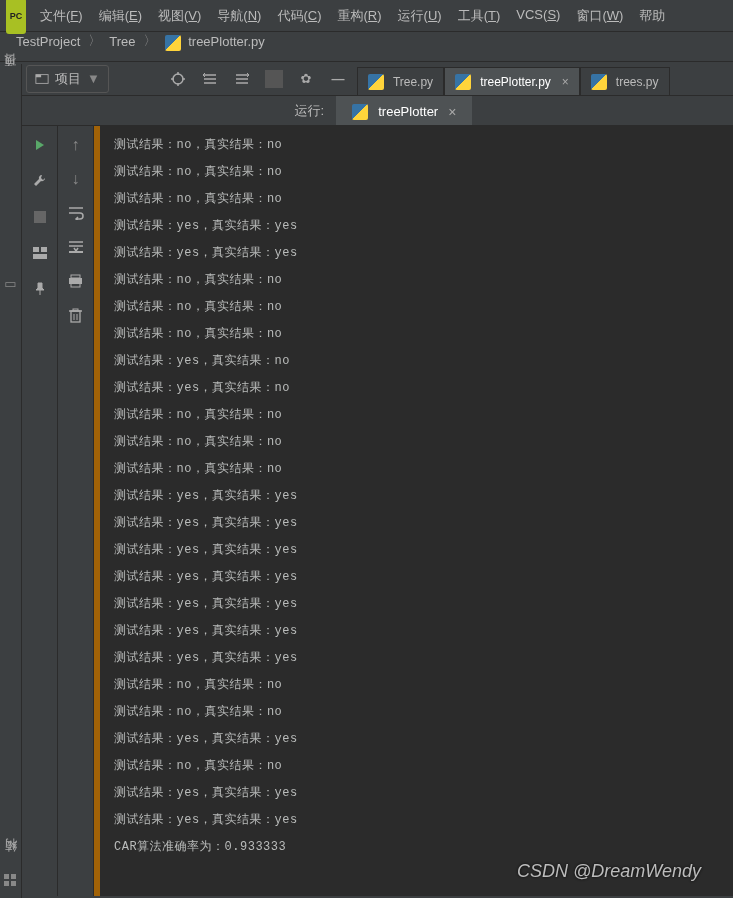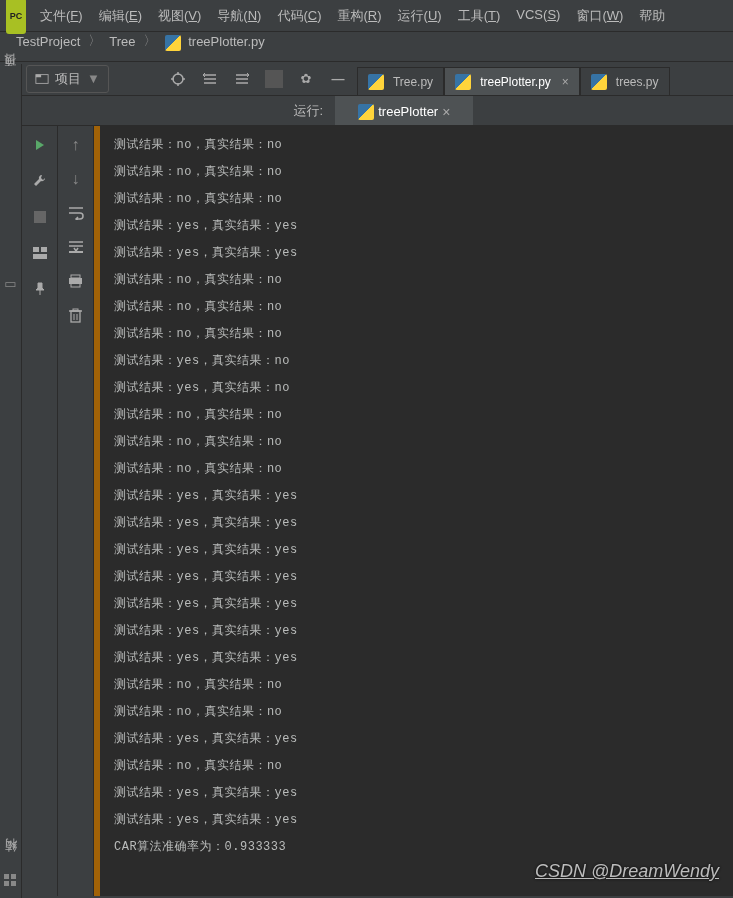--- a/index.html
+++ b/index.html
@@ -21,29 +21,29 @@
 .editor-tabs { display:flex; margin-left:10px; height:100%; align-items:flex-end; }
 .ed-tab { height:28px; display:flex; align-items:center; padding:0 10px; gap:5px; background:#3c3f41; border:1px solid #2b2b2b; border-bottom:none; color:#bbb; font-size:12px; cursor:pointer;justify-content:space-between; }
 .ed-tab.active { background:#4e5254; color:#fff; }
 .left-rail { position:absolute; left:0; top:64px; width:22px; bottom:0; background:#3c3f41; border-right:1px solid #2b2b2b; display:flex; flex-direction:column; align-items:center; padding-top:8px; gap:200px; }
 .rail-text { writing-mode:vertical-rl; transform:rotate(180deg); font-size:12px; color:#aaa; letter-spacing:2px; }
 .rail-sq { width:14px; height:14px; display:flex; flex-direction:column; gap:2px; }
 .rail-sq div { display:flex; gap:2px; }
 .rail-sq i { width:5px; height:5px; background:#888; display:block; }
 .run-header { margin-left:22px; height:30px; display:flex; align-items:center; border-bottom:1px solid #2b2b2b; background:#3c3f41;justify-content:center; }
 .run-label { padding:0 12px; color:#bbb; font-size:13px; }
-.run-tab { height:100%; display:flex; align-items:center; padding:0 23px; background:#4e5254; color:#fff; font-size:13px; border-top:2px solid transparent; }
+.run-tab { height:100%; display:flex; align-items:center; padding:0 16px; gap:6px; background:#4e5254; color:#fff; font-size:13px; border-top:2px solid transparent; }
 .run-tab .close { color:#aaa; margin-left:4px; font-size:14px; cursor:pointer; }
 .run-body { margin-left:22px; display:flex; height:calc(100% - 128px); }
 .gutter1 { width:36px; background:#3c3f41; display:flex; flex-direction:column; align-items:center; padding-top:10px; gap:18px; border-right:1px solid #2b2b2b; }
 .gutter1 span { width:18px; height:18px; display:flex; align-items:center; justify-content:center; cursor:pointer; }
 .gutter2 { width:36px; background:#3c3f41; display:flex; flex-direction:column; align-items:center; padding-top:10px; gap:16px; border-right:1px solid #2b2b2b; }
 .gutter2 span { width:18px; height:18px; display:flex; align-items:center; justify-content:center; cursor:pointer; }
 .console { flex:1; background:#2b2b2b; padding:6px 0 6px 14px; font-family:"Consolas","Courier New",monospace; font-size:12px; color:#babcbb; line-height:27px; letter-spacing:0.5px; overflow:hidden; white-space:pre; border-left:6px solid #a16207; }
-.watermark { position:absolute; right:14px; bottom:16px; color:#ccc; font-size:18px; font-style:italic; font-family:"Segoe UI",sans-serif; opacity:0.9; pointer-events:none; text-shadow:0 0 3px #000;text-decoration:underline; }
+.watermark { position:absolute; right:32px; bottom:16px; color:#ccc; font-size:18px; font-style:italic; font-family:"Segoe UI",sans-serif; opacity:0.9; pointer-events:none; text-shadow:0 0 3px #000; }
 .left-rail2 { position:absolute; left:0; bottom:10px; width:22px; display:flex; flex-direction:column; align-items:center; gap:12px; }
 .py-badge { background:linear-gradient(135deg,#3673a5 50%,#ffd43b 50%); border-radius:2px; }
 </style>
 </head>
 <body>
 
 <div class="menubar">
   <div class="app-icon">PC</div>
   <div id="menu-items" style="display: flex;">
       <span class="menu-item">文件(<u>F</u>)</span>

